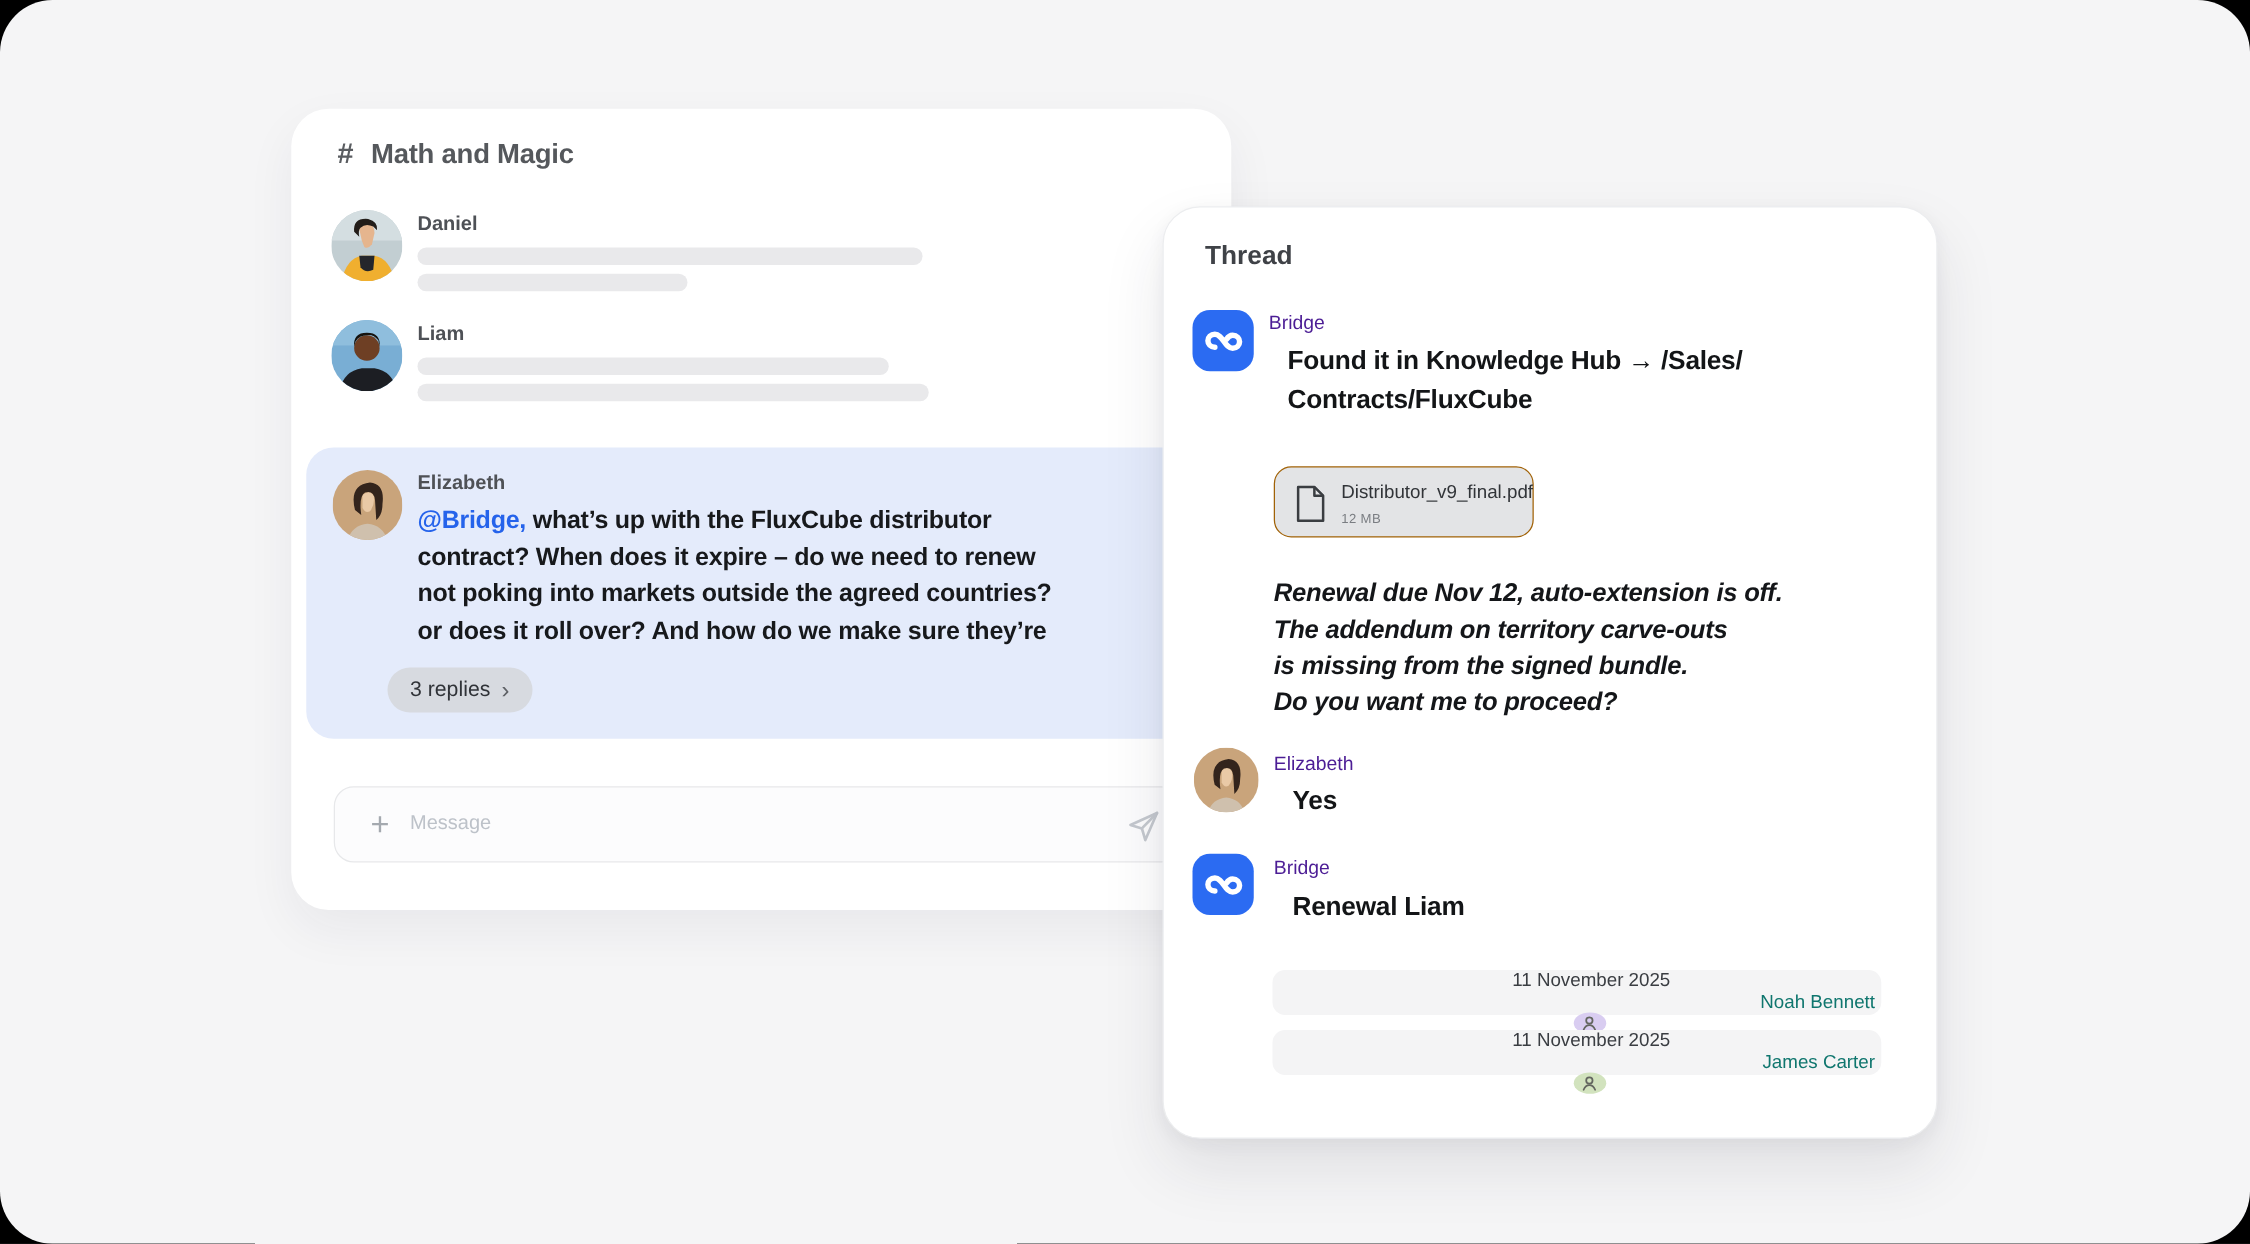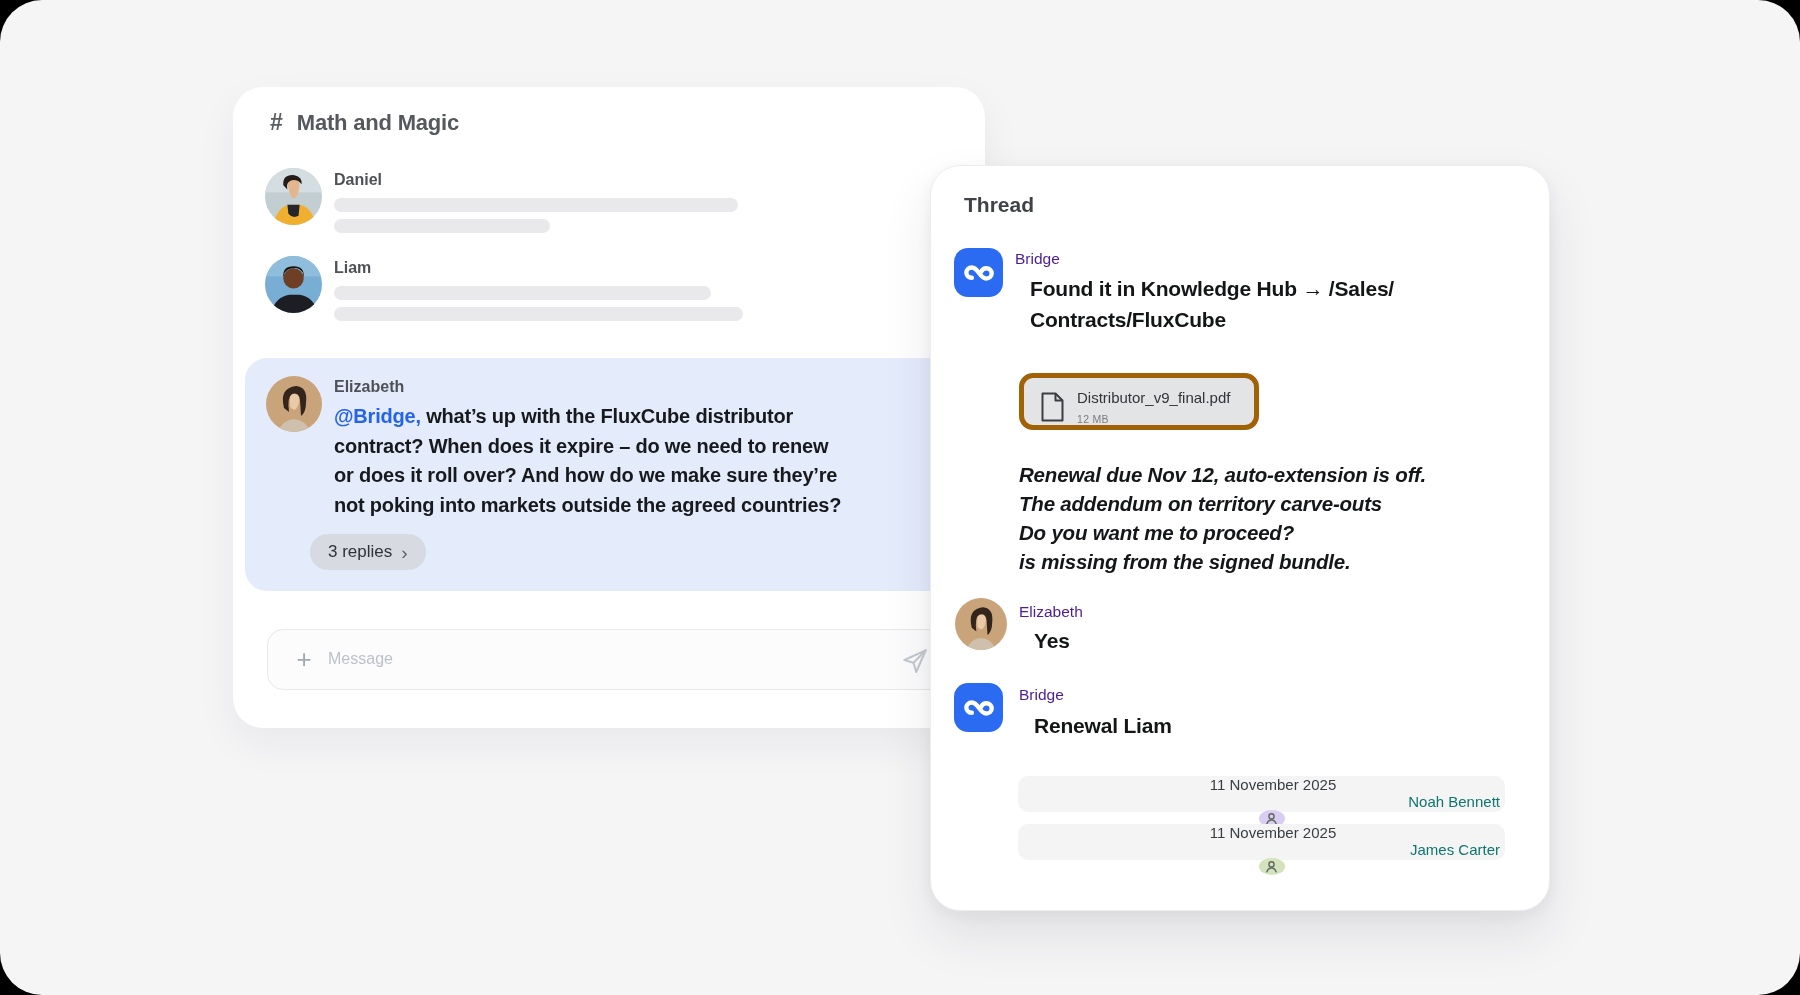--- a/index.html
+++ b/index.html
@@ -44,22 +44,22 @@
     box-shadow:0 24px 50px rgba(40,40,60,.10), 0 4px 14px rgba(40,40,60,.05); }
   .thread-title { position:absolute; left:33px; top:27px; font-size:21px; font-weight:700; color:#3F4247; }
 
   .bot-icon { position:absolute; width:49px; height:49px; border-radius:14px;
     display:flex; align-items:center; justify-content:center; }
   .bot-icon svg { width:38px; height:38px; }
   .author { position:absolute; font-size:15.5px; font-weight:500; color:#4c1d95; }
   .bold-msg { position:absolute; font-size:21px; line-height:31px; font-weight:700; color:#131517; letter-spacing:-.2px;margin-left:15px; }
   .body-msg { position:absolute; font-size:20.5px; line-height:29px; font-weight:700; color:#141619; letter-spacing:-.2px; }
 
-  .file-chip { position:absolute; left:88px; top:207px; width:240px; height:57px;
-    background:#E3E4E6; border:5px solid #a16207; border-radius:14px; cursor:pointer; text-align:left;
+  .file-chip { position:absolute; left:88px; top:207px; width:208px; height:57px;
+    background:#E3E4E6; border:1px solid #a16207; border-radius:14px; cursor:pointer; text-align:left;
     font-family:inherit; }
   .file-chip .doc { position:absolute; left:16px; top:14px; }
   .file-name { position:absolute; left:53px; top:11px; font-size:15px; font-weight:500; color:#313438; }
   .file-size { position:absolute; left:53px; top:35px; font-size:10.5px; font-weight:500; color:#7A7D82; letter-spacing:.3px; }
 
   .tasks { position:absolute; left:87px; top:610px; width:487px; display:flex; flex-direction:column; gap:12px; }
   .task-row { display:flex; align-items:center; height:36px; background:#F4F4F5; border-radius:10px;
     padding:0 5px 0 16px; cursor:pointer;flex-direction:column; }
   .task-date { margin-left:12px; font-size:15px; font-weight:500; color:#3A3D42; }
   .task-assignee { margin-left:auto; font-size:15px; font-weight:500; color:#0f766e;text-align:right; }
@@ -115,22 +115,22 @@
           <rect width="56" height="56" fill="#C9A47B"></rect>
           <path d="M12 56 Q16 44 28 43 Q40 44 44 56 Z" fill="#CFC0AD"></path>
           <path d="M24 20 Q30 15 33 21 Q34 28 30 33 Q26 35 24 30 Z" fill="#E9C9A6"></path>
           <path d="M18 32 Q13 12 30 10 Q42 11 40 27 Q40 36 35 40 L34 24 Q33 16 26 18 Q21 21 23 36 Z" fill="#33241C"></path>
         </svg>
       </span>
       <span class="hl-name">Elizabeth</span>
       <div class="hl-text">
         <div><span style="color: rgb(37, 99, 235); text-align: right;">@Bridge,</span><span> what’s up with the FluxCube distributor</span></div>
         <div>contract? When does it expire – do we need to renew</div>
+        <div>not poking into markets outside the agreed countries?</div>
         <div>or does it roll over? And how do we make sure they’re</div>
-        <div>not poking into markets outside the agreed countries?</div>
       </div>
       <button class="replies-pill">
         <span>3 replies</span>
         <span class="replies-chevron">›</span>
       </button>
     </div>
 
     <div class="composer">
       <button class="plus-btn">+</button>
       <input type="text" placeholder="Message" style="">
@@ -162,22 +162,22 @@
         <path d="M2 1.5 h13 l7 7 v20 H2 Z"></path>
         <path d="M15 1.5 v7 h7"></path>
       </svg>
       <span class="file-name">Distributor_v9_final.pdf</span>
       <span class="file-size">12 MB</span>
     </button>
 
     <div class="body-msg" style="left:88px; top:294px;font-style:italic;">
       <div>Renewal due Nov 12, auto-extension is off.</div>
       <div>The addendum on territory carve-outs</div>
+      <div>is missing from the signed bundle.</div>
       <div>Do you want me to proceed?</div>
-      <div>is missing from the signed bundle.</div>
     </div>
 
     <span class="avatar" style="left:24px; top:432px; width:52px; height:52px;">
       <svg viewBox="0 0 56 56">
         <rect width="56" height="56" fill="#C9A47B"></rect>
         <path d="M12 56 Q16 44 28 43 Q40 44 44 56 Z" fill="#CFC0AD"></path>
         <path d="M24 20 Q30 15 33 21 Q34 28 30 33 Q26 35 24 30 Z" fill="#E9C9A6"></path>
         <path d="M18 32 Q13 12 30 10 Q42 11 40 27 Q40 36 35 40 L34 24 Q33 16 26 18 Q21 21 23 36 Z" fill="#33241C"></path>
       </svg>
     </span>

